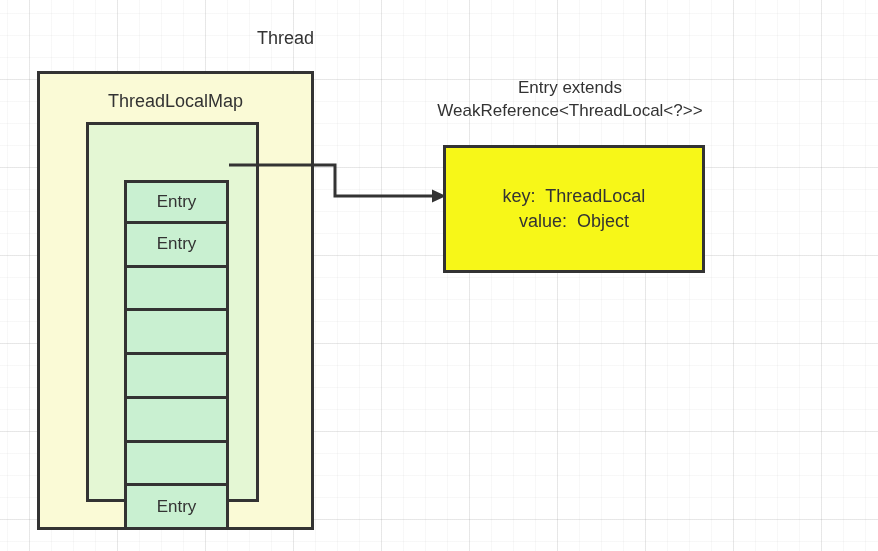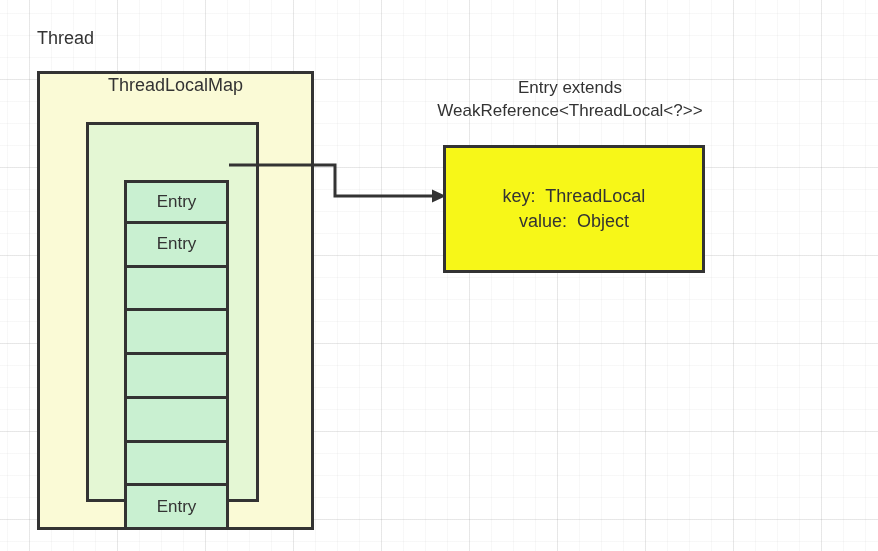--- a/index.html
+++ b/index.html
@@ -15,34 +15,34 @@
       linear-gradient(to right, rgba(120,120,120,0.13) 1px, transparent 1px),
       linear-gradient(to bottom, rgba(120,120,120,0.13) 1px, transparent 1px),
       linear-gradient(to right, rgba(120,120,120,0.055) 1px, transparent 1px),
       linear-gradient(to bottom, rgba(120,120,120,0.055) 1px, transparent 1px);
     background-size: 88px 88px, 88px 88px, 22px 22px, 22px 22px;
     background-position: 29px 0, 0 79px, 7px 0, 0 13px;
   }
   .thread-label {
     position: absolute;
     left: 37px; top: 27px; width: 277px;
-    text-align: left;
+    text-align: right;
     font-size: 18px;
     line-height: 23px;
     color: #333333;
   }
   .outer-box {
     position: absolute;
     left: 37px; top: 71px; width: 277px; height: 459px;
     box-sizing: border-box;
     background: #fafad6;
     border: 3px solid #333333;
   }
   .map-title {
-    padding-top: 0;
+    padding-top: 16px;
     text-align: center;
     font-size: 18px;
     line-height: 22px;
   }
   .inner-box {
     position: absolute;
     left: 86px; top: 122px; width: 173px; height: 380px;
     box-sizing: border-box;
     background: #e4f7d4;
     border: 3px solid #333333;

